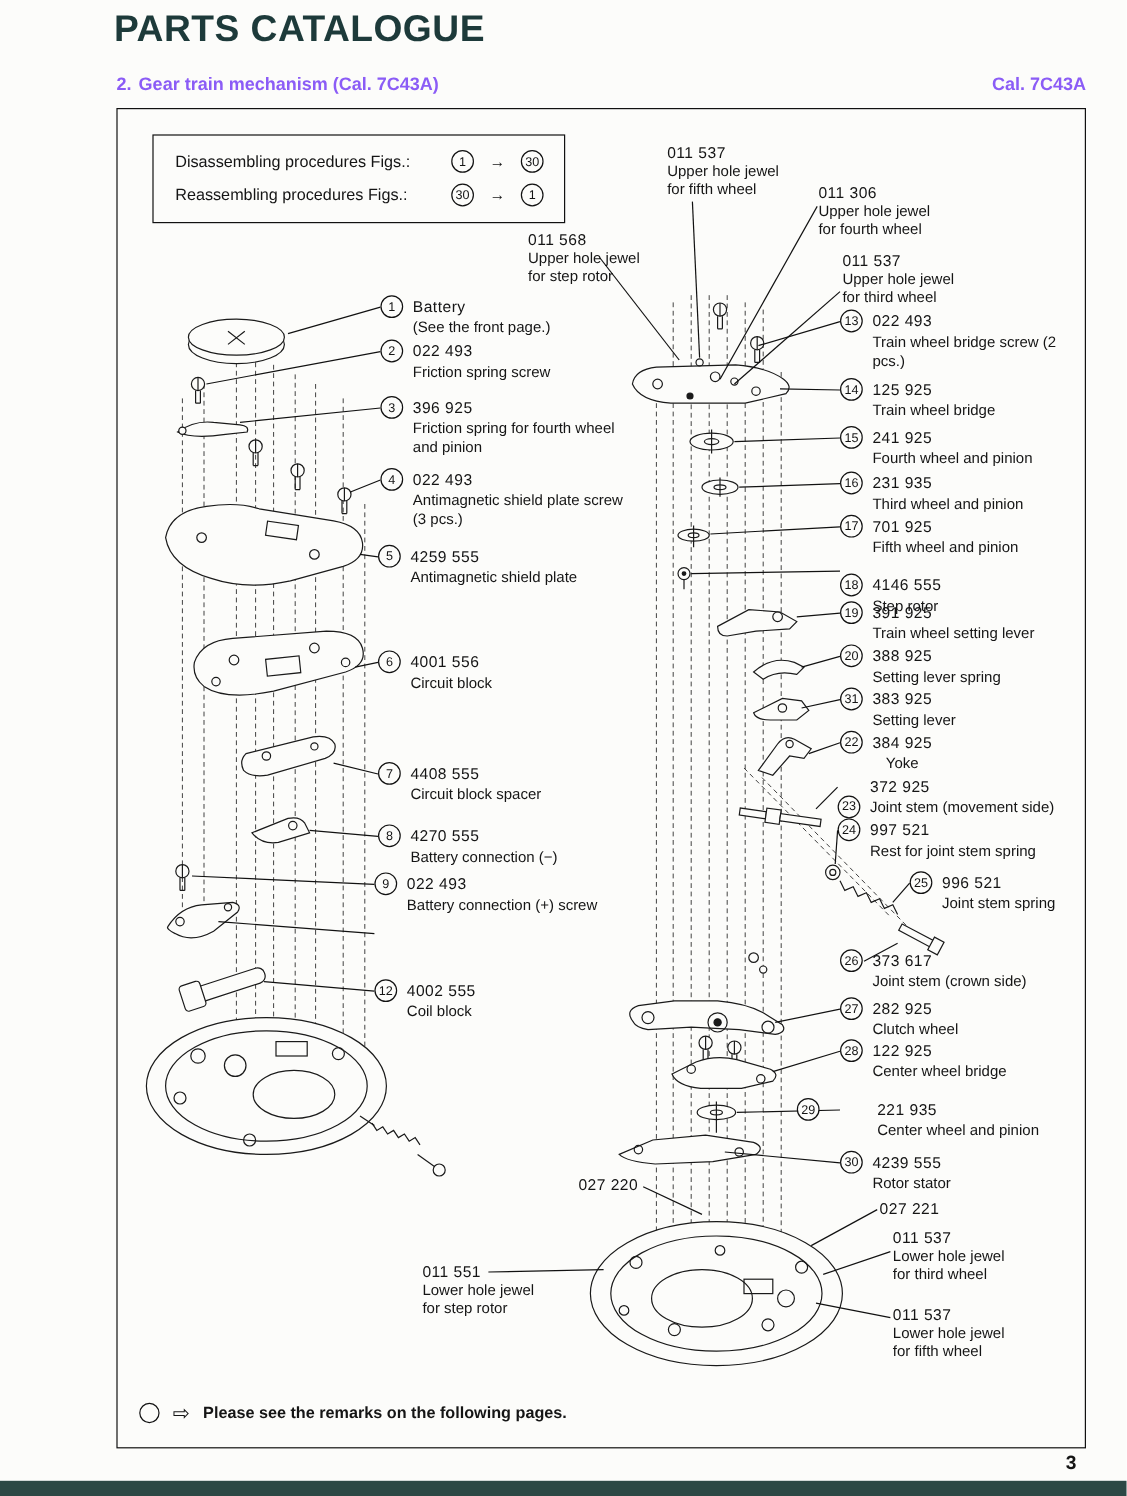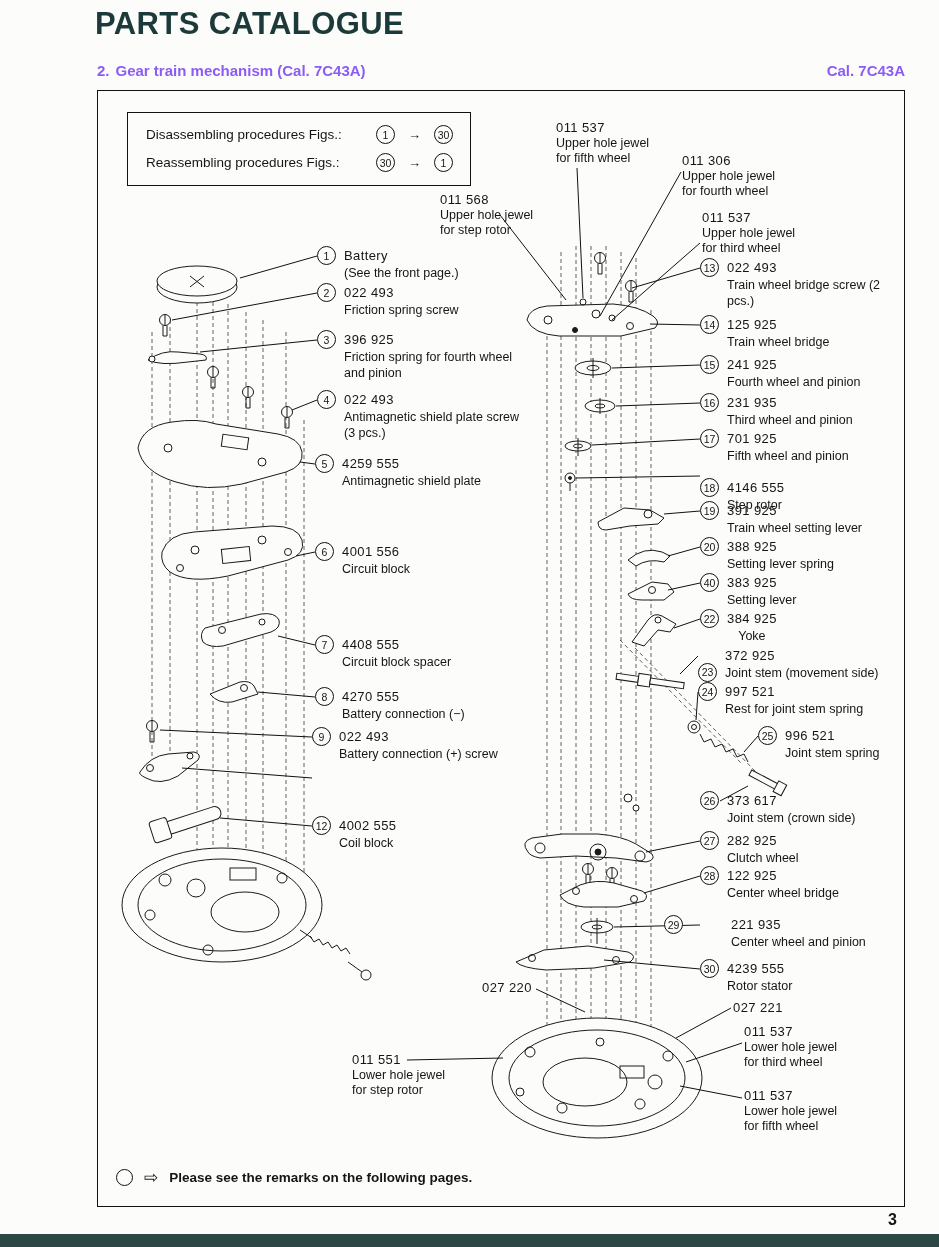--- a/index.html
+++ b/index.html
@@ -441,21 +441,21 @@
         </span>
       </div>
       <div class="part-label side-r" style="left: 700px; top: 537px;">
         <span class="pnum">20</span>
         <span class="ptext">
           <span class="pcode">388 925</span>
           <span class="pname">Setting lever spring</span>
         </span>
       </div>
       <div class="part-label side-r" style="left: 700px; top: 573px;">
-        <span class="pnum">40</span>
+        <span class="pnum">31</span>
         <span class="ptext">
           <span class="pcode">383 925</span>
           <span class="pname">Setting lever</span>
         </span>
       </div>
       <div class="part-label side-r" style="left: 700px; top: 609px; text-align: center;">
         <span class="pnum">22</span>
         <span class="ptext">
           <span class="pcode">384 925</span>
           <span class="pname">Yoke</span>

